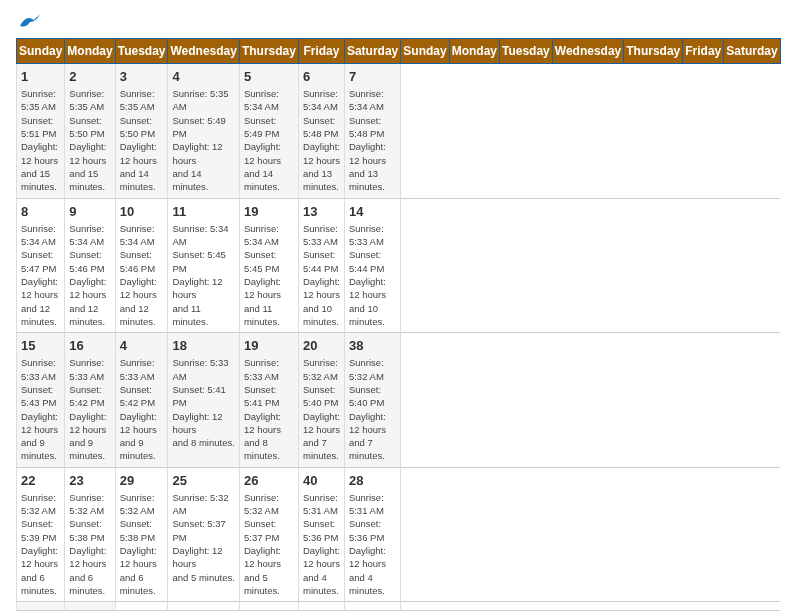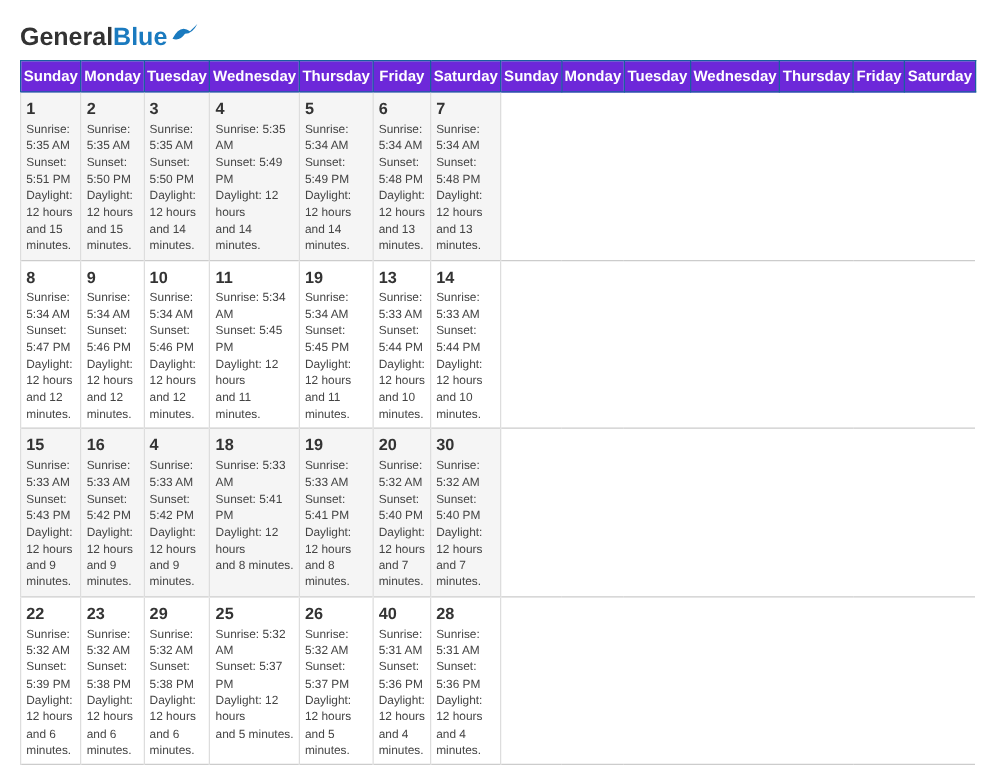--- a/index.html
+++ b/index.html
@@ -34,21 +34,21 @@
       color: #333;
       margin-bottom: 8px;
       font-weight: bold;
     }
     table {
       width: 100%;
       border-collapse: collapse;
       font-size: 10px;
     }
     thead th {
-      background-color: #6d28d9;
+      background-color: #a16207;
       color: #fff;
       text-align: center;
       padding: 5px 2px;
       font-size: 12px;
       font-weight: bold;
       border: 1px solid #1a5fa0;
     }
     tbody tr {
       border-bottom: 1px solid #ccc;
     }
@@ -80,23 +80,20 @@
     .empty-cell {
       background: #fff !important;
     }
   </style>
 </head>
 <body>
 
 <div class="header-area">
   <div class="logo">
     <div style="display:flex; align-items:center;">
-      <div style="font-size:20px; font-weight:bold; color:#333; line-height:1;">
-        <span style="color:#333;">General</span><span style="color:#1a7abf;">Blue</span>
-      </div>
       <svg width="22" height="18" viewBox="0 0 22 18" style="margin-left:2px; margin-top:-8px;">
         <path d="M2,14 Q8,2 16,8 Q20,4 22,2 Q18,10 12,10 Q8,16 2,14Z" fill="#1a7abf"></path>
       </svg>
     </div>
   </div>
   <div class="month-title"></div>
 </div>
 
 <div class="subtitle"></div>
 
@@ -259,21 +256,21 @@
 and 8 minutes.</div>
         </td>
         <td>
           <span class="day-num">20</span>
           <div class="day-info" style="white-space: pre-line;">Sunrise: 5:32 AM
 Sunset: 5:40 PM
 Daylight: 12 hours
 and 7 minutes.</div>
         </td>
         <td>
-          <span class="day-num">30</span>
+          <span class="day-num">38</span>
           <div class="day-info" style="white-space: pre-line;">Sunrise: 5:32 AM
 Sunset: 5:40 PM
 Daylight: 12 hours
 and 7 minutes.</div>
         </td>
       </tr>
       <tr>
         <td>
           <span class="day-num">22</span>
           <div class="day-info" style="white-space: pre-line;">Sunrise: 5:32 AM

